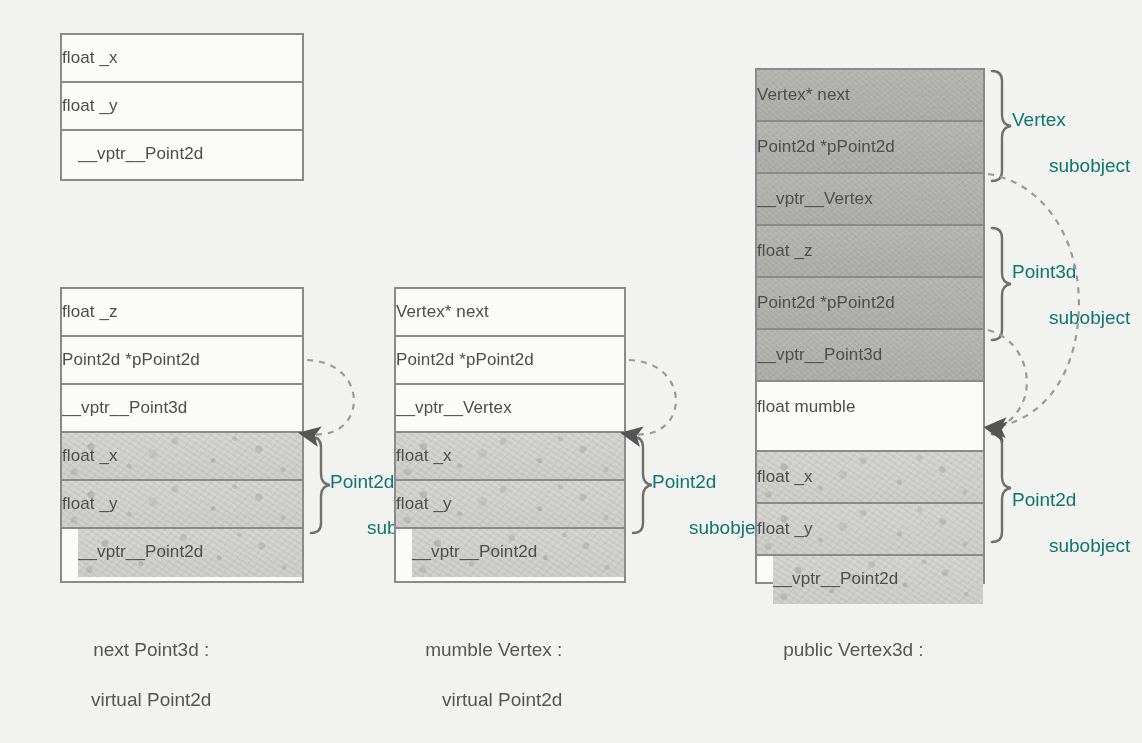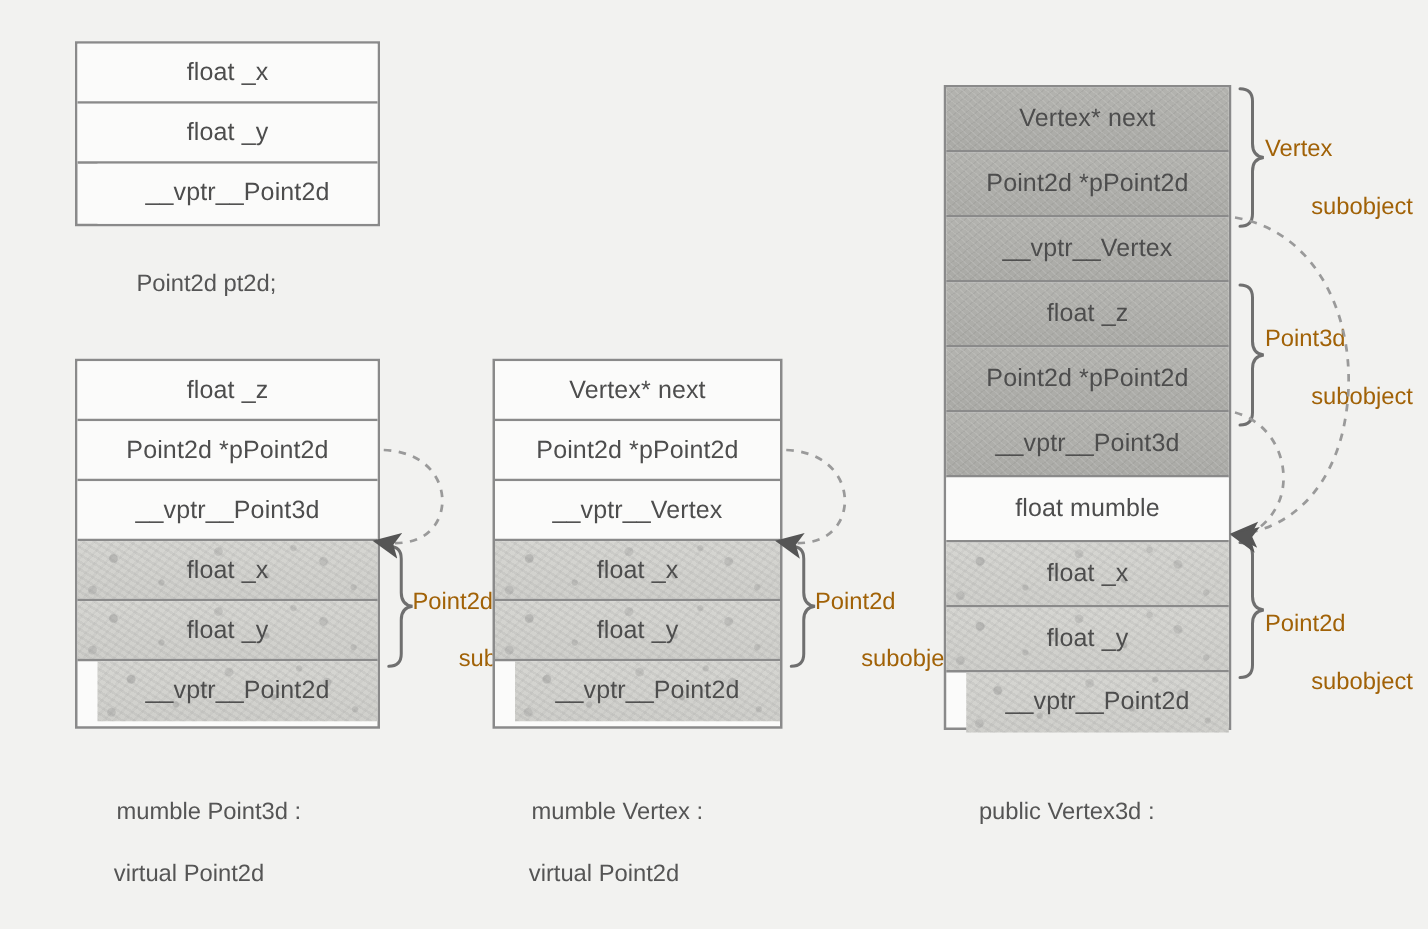--- a/index.html
+++ b/index.html
@@ -20,22 +20,22 @@
     position:absolute;
     border:2px solid #8a8a8a;
     box-sizing:border-box;
     background:#fbfbfa;
   }
   .cell{
     box-sizing:border-box;
     border-bottom:2px solid #8a8a8a;
     height:48px;
     line-height:46px;
-    text-align:center;
-    font-size:20px;
+    text-align:left;
+    font-size:17px;
     letter-spacing:.1px;
     color:#4d4d4d;
     white-space:nowrap;
     overflow:hidden;
     position:relative;
   }
   .cell:last-child{border-bottom:none;margin-left:16px;}
 
   
   .cell.plain{background:#fbfbfa;}
@@ -65,59 +65,56 @@
   }
 
   
   .caption{
     position:absolute;
     font-size:19px;
     line-height:25px;
     color:#555;
     white-space:pre;
   }
-  .caption .l2{padding-left:19px;display:block;}
+  .caption .l2{padding-left:19px;display:block;text-align:right;}
 
   
   .sidelabel{
     position:absolute;
     font-size:19px;
     line-height:23px;
-    color:#a16207;
+    color:#0f766e;
     white-space:pre;
   }
   svg{overflow:visible;}
   .decor{position:absolute;left:0;top:0;width:1142px;height:743px;pointer-events:none;}
 </style>
 </head>
 <body>
 
 <div id="stage">
 
   <div class="obj" id="obj-point2d" style="left:60px;top:33px;width:244px;height:148px;">
     <div class="cell plain">float _x</div>
     <div class="cell plain">float _y</div>
     <div class="cell plain">__vptr__Point2d</div>
   </div>
-  <div class="caption" style="left:88px;top:190px;">
-    <span>Point2d pt2d;</span>
-  </div>
 
   <div class="obj" id="obj-point3d" style="left:60px;top:287px;width:244px;height:296px;">
     <div class="cell plain">float _z</div>
     <div class="cell plain">Point2d *pPoint2d</div>
     <div class="cell plain">__vptr__Point3d</div>
     <div class="cell tex">float _x</div>
     <div class="cell tex">float _y</div>
     <div class="cell tex">__vptr__Point2d</div>
   </div>
   <div class="sidelabel" style="left:330px;top:470px;"><span>Point2d</span><br>
        <span>subobject</span></div>
   <div class="caption" style="left:72px;top:612px;">
-    <span>mumble Point3d :</span>
+    <span>next Point3d :</span>
     <span class="l2">virtual Point2d</span>
     
   </div>
 
   <div class="obj" id="obj-vertex" style="left:394px;top:287px;width:232px;height:296px;">
     <div class="cell plain">Vertex* next</div>
     <div class="cell plain">Point2d *pPoint2d</div>
     <div class="cell plain">__vptr__Vertex</div>
     <div class="cell tex">float _x</div>
     <div class="cell tex">float _y</div>
@@ -131,21 +128,21 @@
     
   </div>
 
   <div class="obj" id="obj-vertex3d" style="left:755px;top:68px;width:230px;height:516px;">
     <div class="cell dark" style="height:52px;line-height:50px;">Vertex* next</div>
     <div class="cell dark" style="height:52px;line-height:50px;">Point2d *pPoint2d</div>
     <div class="cell dark" style="height:52px;line-height:50px;">__vptr__Vertex</div>
     <div class="cell dark" style="height:52px;line-height:50px;">float _z</div>
     <div class="cell dark" style="height:52px;line-height:50px;">Point2d *pPoint2d</div>
     <div class="cell dark" style="height:52px;line-height:50px;">__vptr__Point3d</div>
-    <div class="cell plain" style="height:52px;line-height:50px;">float mumble</div>
+    <div class="cell plain" style="height:70px;line-height:50px;">float mumble</div>
     <div class="cell tex" style="height:52px;line-height:50px;">float _x</div>
     <div class="cell tex" style="height:52px;line-height:50px;">float _y</div>
     <div class="cell tex" style="height:48px;line-height:46px;">__vptr__Point2d</div>
   </div>
 
   <div class="sidelabel" style="left:1012px;top:108px;"><span>Vertex</span><br>
        <span>subobject</span></div>
 
   <div class="sidelabel" style="left:1012px;top:260px;"><span>Point3d</span><br>
        <span>subobject</span></div>

